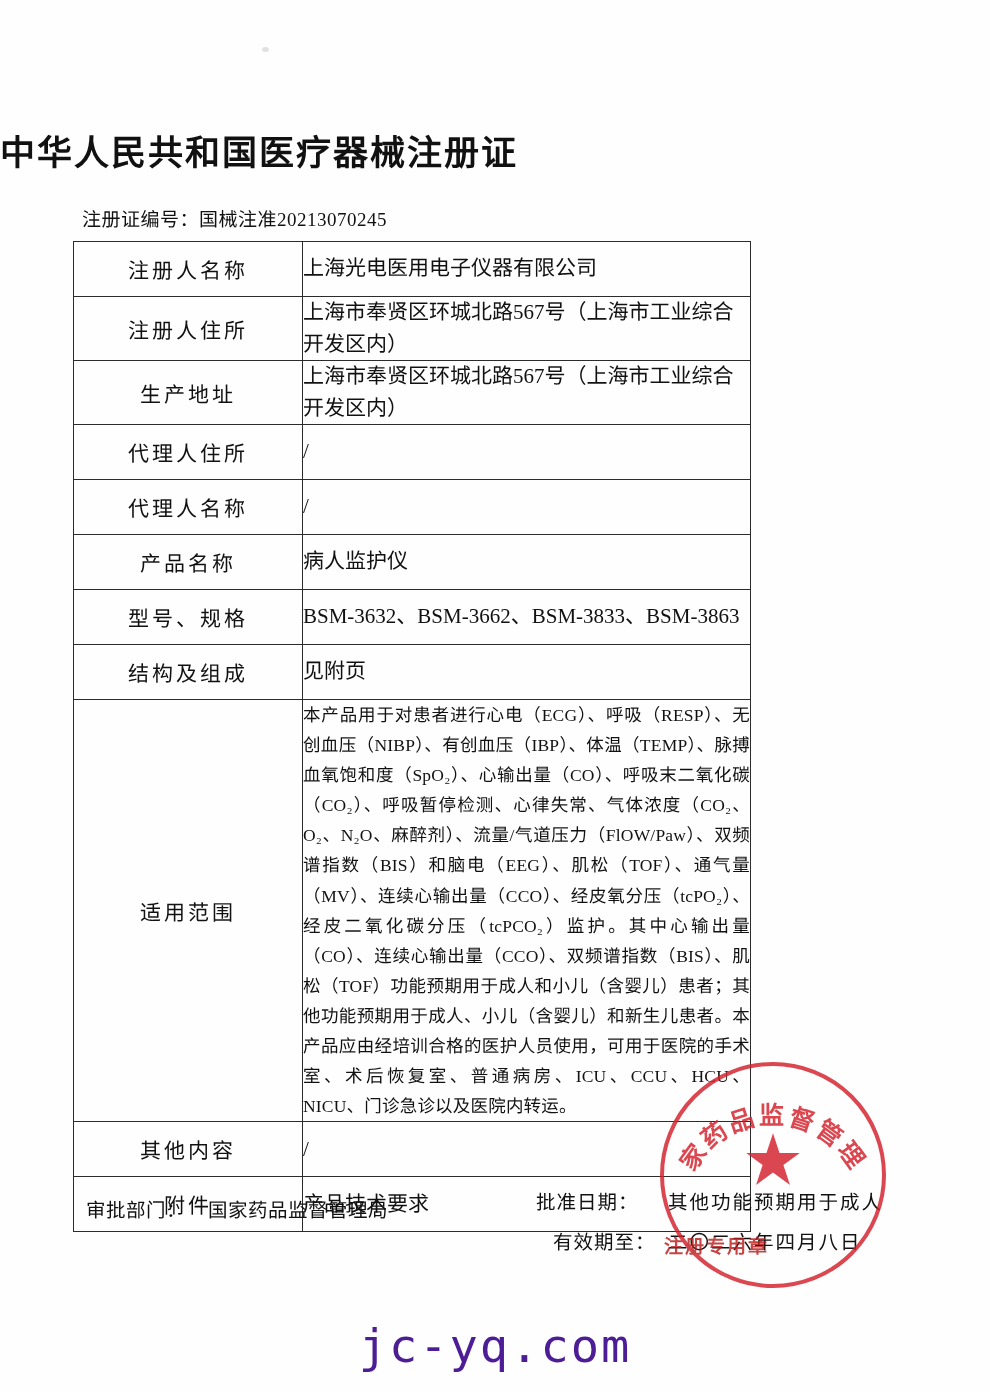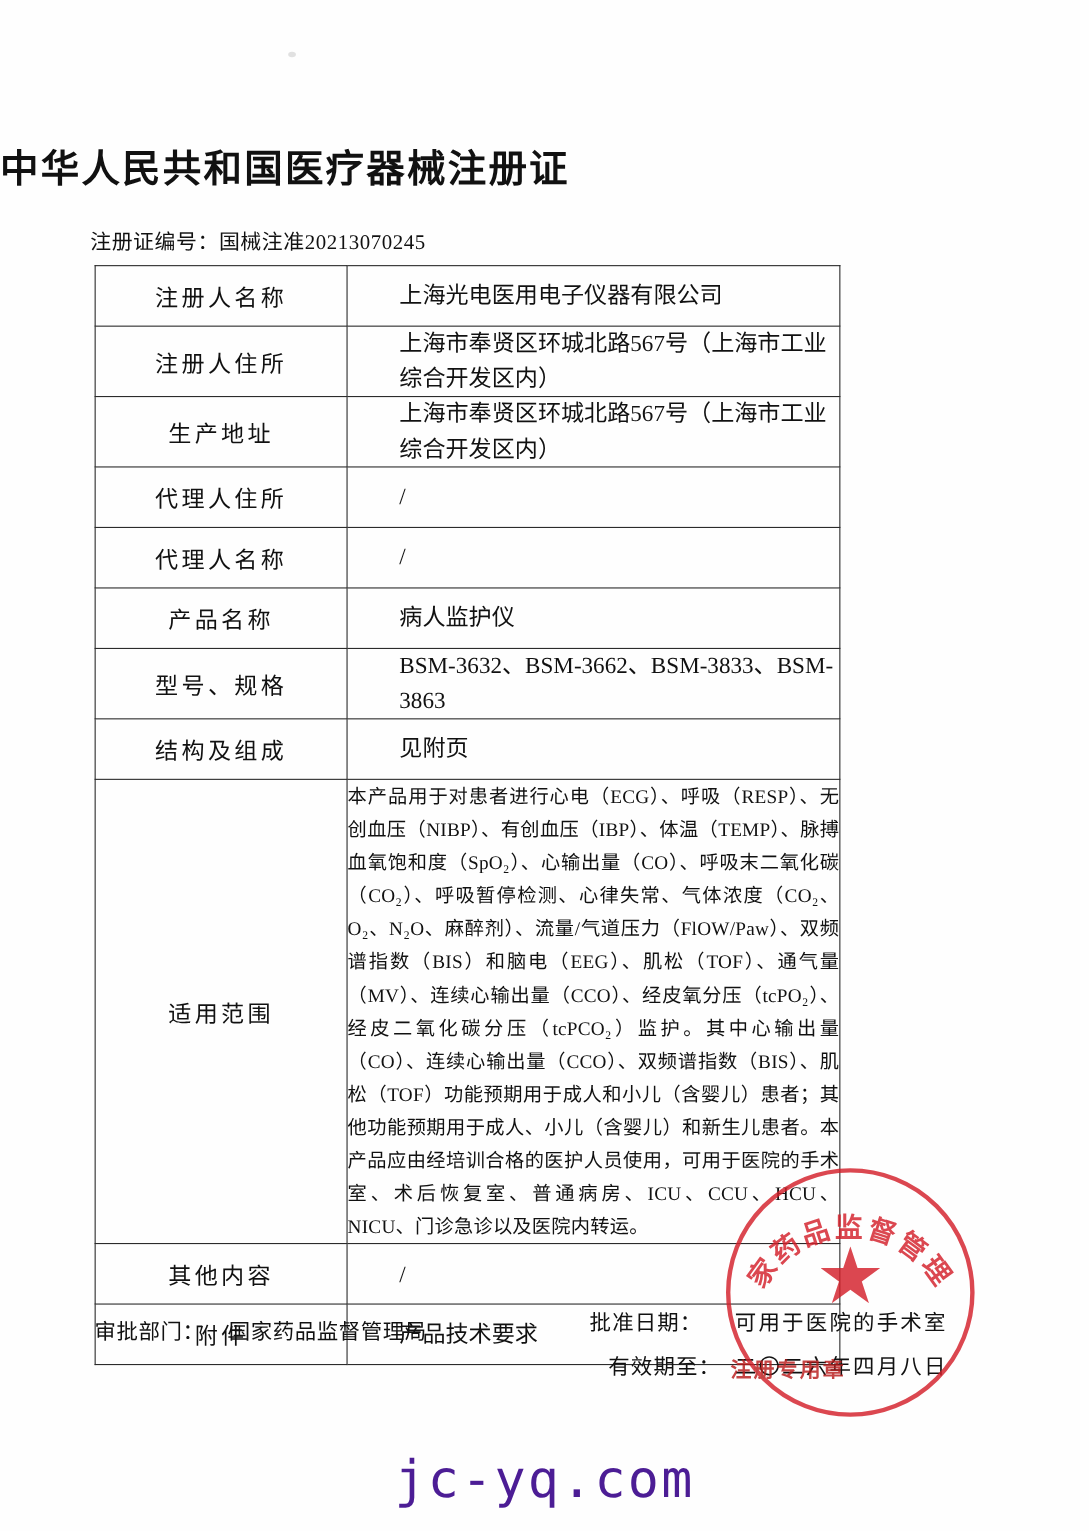--- a/index.html
+++ b/index.html
@@ -51,21 +51,21 @@
     top: 204px;
     left: 82px;
     font-size: 19px;
     color: #111;
     letter-spacing: .5px;
   }
 
   table.cert {
     position: absolute;
     top: 241px;
-    left: 86px;
+    left: 73px;
     width: 678px;
     border-collapse: collapse;
     table-layout: fixed;
   }
   table.cert td {
     border: 1px solid #2b2b2b;
     vertical-align: middle;
     padding: 0;
   }
   td.label {
@@ -77,21 +77,20 @@
     padding: 9px 4px;
   }
   td.value {
     padding: 8px 0 8px 14px;
     font-size: 20px;
     color: #111;
     line-height: 1.5;
   }
   td.value.big {
     font-size: 21px;
-    padding-left: 47px;
   }
   .row-tall td { height: 54px; }
 
   .scope-label {
     text-align: center;
     font-size: 21px;
     letter-spacing: 3px;
   }
   .scope-text {
     font-size: 17.5px;
@@ -258,21 +257,21 @@
         <td class="value big">产品技术要求</td>
       </tr>
     </tbody>
   </table>
 
   <div class="footer">
     <div class="dept">
       <span>审批部门：</span><span class="dept-name">国家药品监督管理局</span>
     </div>
     <div class="approve-label">批准日期：</div>
-    <div class="approve-date">可用于医院的手术室</div>
+    <div class="approve-date">其他功能预期用于成人</div>
     <div class="valid-label">有效期至：</div>
     <div class="valid-date">二〇二六年四月八日</div>
   </div>
 
   <div class="seal">
     <svg class="seal-arc" viewBox="0 0 218 218">
       <defs>
         <path id="arcpath" d="M 26,115 A 89,89 0 0 1 192,115" fill="none"></path>
       </defs>
       <text>

